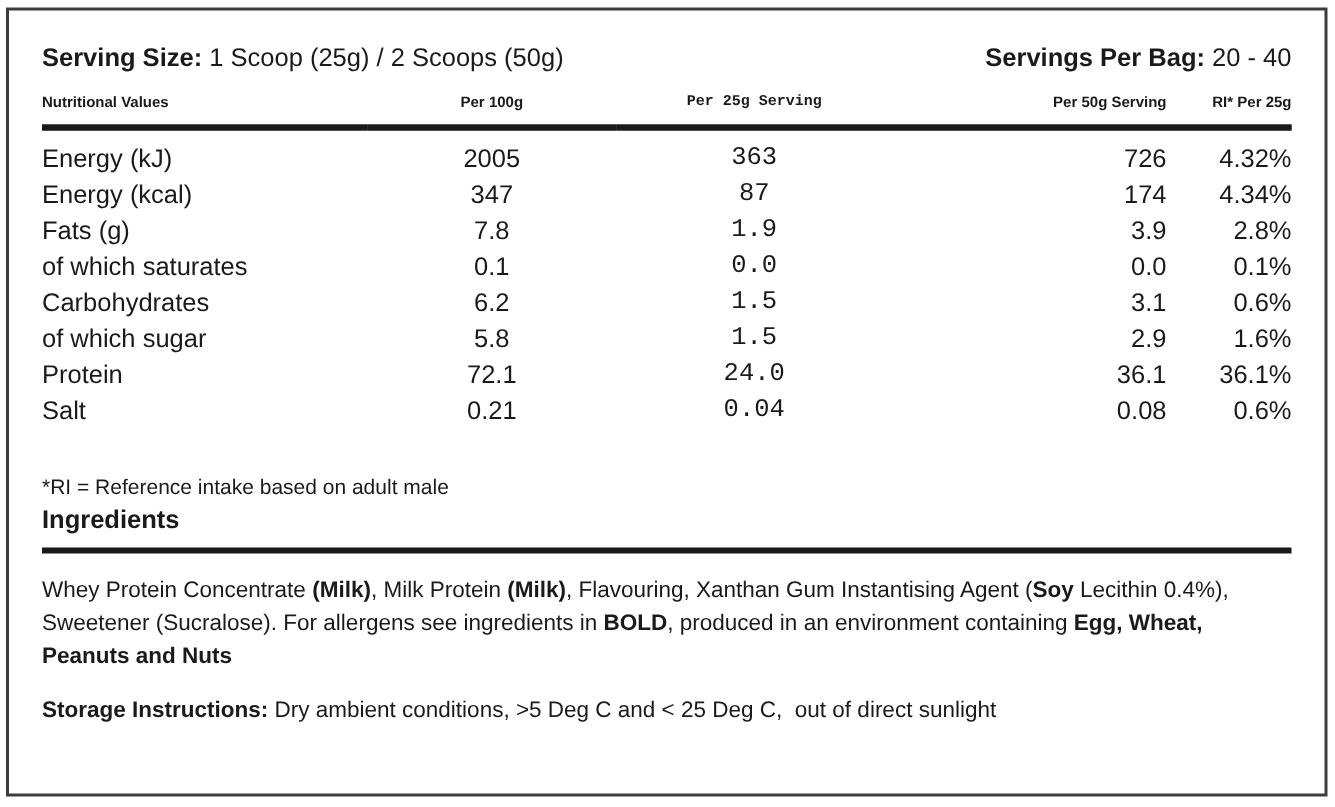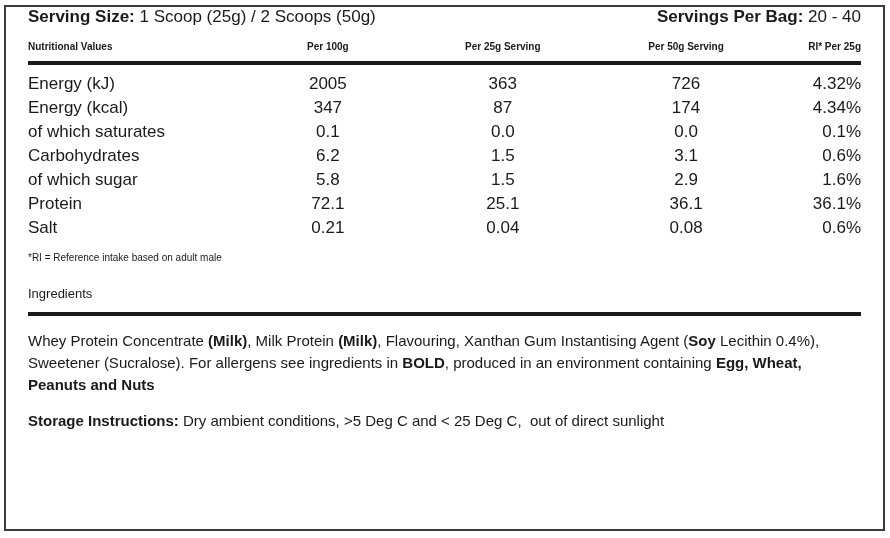--- a/index.html
+++ b/index.html
@@ -30,20 +30,21 @@
     font-weight: bold;
     letter-spacing: -0.5px;
     line-height: 42px;
     white-space: nowrap;
   }
   .title .sep {
     display: inline-block;
     margin: 0 20px;
   }
   .serving-row {
+    margin-top: 22px;
     display: flex;
     justify-content: space-between;
     align-items: baseline;
     font-size: 17px;
     line-height: 20px;
   }
   .bold { font-weight: bold; }
   .nutrition-table {
     width: 100%;
     border-collapse: collapse;
@@ -59,32 +60,32 @@
   }
   .nutrition-table td {
     font-size: 17px;
     line-height: 19px;
     padding: 2.5px 0;
     white-space: nowrap;
   }
   .nutrition-table tbody tr:first-child td { padding-top: 9px; }
   .col-label   { width: 26%; text-align: left; }
   .col-per100  { width: 20%; text-align: center; }
-  .col-per25   { width: 22%; text-align: center; }
-  .col-per50   { width: 22%; text-align: center; }
+  .col-per25   { width: 22%; text-align: center; font-family: Liberation Mono, monospace; }
+  .col-per50   { width: 22%; text-align: right; }
   .col-ri      { width: 10%; text-align: right; }
   .footnote {
-    margin-top: 9px;
-    font-size: 10px;
+    margin-top: 29px;
+    font-size: 14px;
     line-height: 18px;
   }
   .ingredients-heading {
-    margin-top: 17px;
-    font-size: 13px;
-    font-weight: normal;
+    margin-top: 4px;
+    font-size: 17px;
+    font-weight: bold;
     line-height: 20px;
   }
   .thick-rule {
     height: 4px;
     background: #1a1a1a;
     margin-top: 8px;
   }
   .body-text {
     margin: 14px 0 0 0;
     font-size: 15px;
@@ -123,20 +124,27 @@
         <td class="col-ri">4.32%</td>
       </tr>
       <tr>
         <td class="col-label">Energy (kcal)</td>
         <td class="col-per100">347</td>
         <td class="col-per25">87</td>
         <td class="col-per50">174</td>
         <td class="col-ri">4.34%</td>
       </tr>
       <tr>
+        <td class="col-label">Fats (g)</td>
+        <td class="col-per100">7.8</td>
+        <td class="col-per25">1.9</td>
+        <td class="col-per50">3.9</td>
+        <td class="col-ri">2.8%</td>
+      </tr>
+      <tr>
         <td class="col-label">of which saturates</td>
         <td class="col-per100">0.1</td>
         <td class="col-per25">0.0</td>
         <td class="col-per50">0.0</td>
         <td class="col-ri">0.1%</td>
       </tr>
       <tr>
         <td class="col-label">Carbohydrates</td>
         <td class="col-per100">6.2</td>
         <td class="col-per25">1.5</td>
@@ -146,21 +154,21 @@
       <tr>
         <td class="col-label">of which sugar</td>
         <td class="col-per100">5.8</td>
         <td class="col-per25">1.5</td>
         <td class="col-per50">2.9</td>
         <td class="col-ri">1.6%</td>
       </tr>
       <tr>
         <td class="col-label">Protein</td>
         <td class="col-per100">72.1</td>
-        <td class="col-per25">25.1</td>
+        <td class="col-per25">24.0</td>
         <td class="col-per50">36.1</td>
         <td class="col-ri">36.1%</td>
       </tr>
       <tr>
         <td class="col-label">Salt</td>
         <td class="col-per100">0.21</td>
         <td class="col-per25">0.04</td>
         <td class="col-per50">0.08</td>
         <td class="col-ri">0.6%</td>
       </tr>

